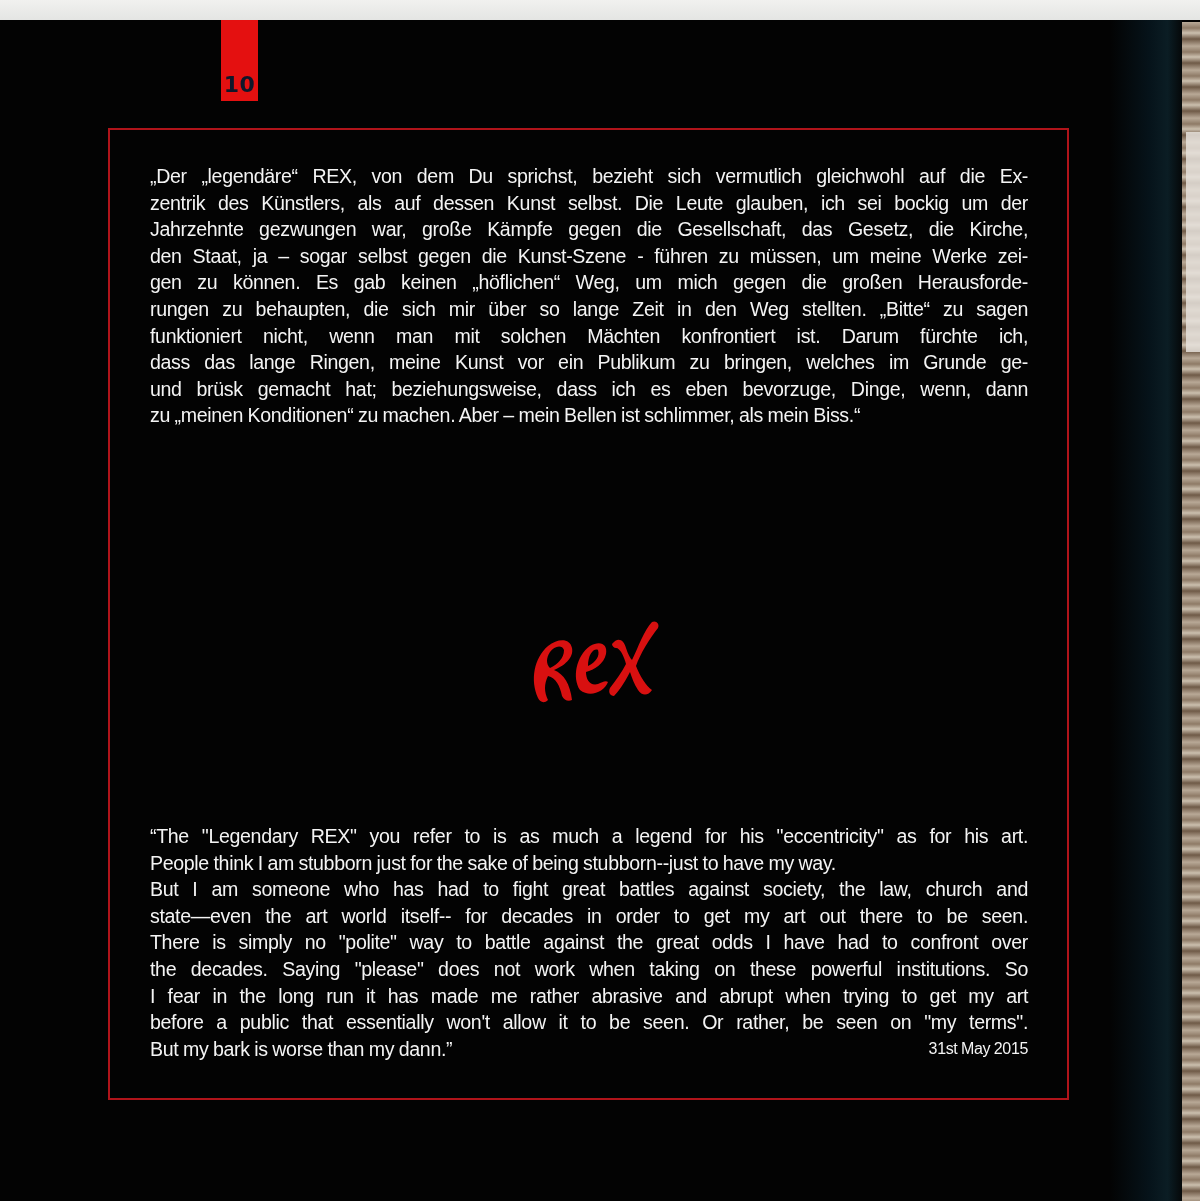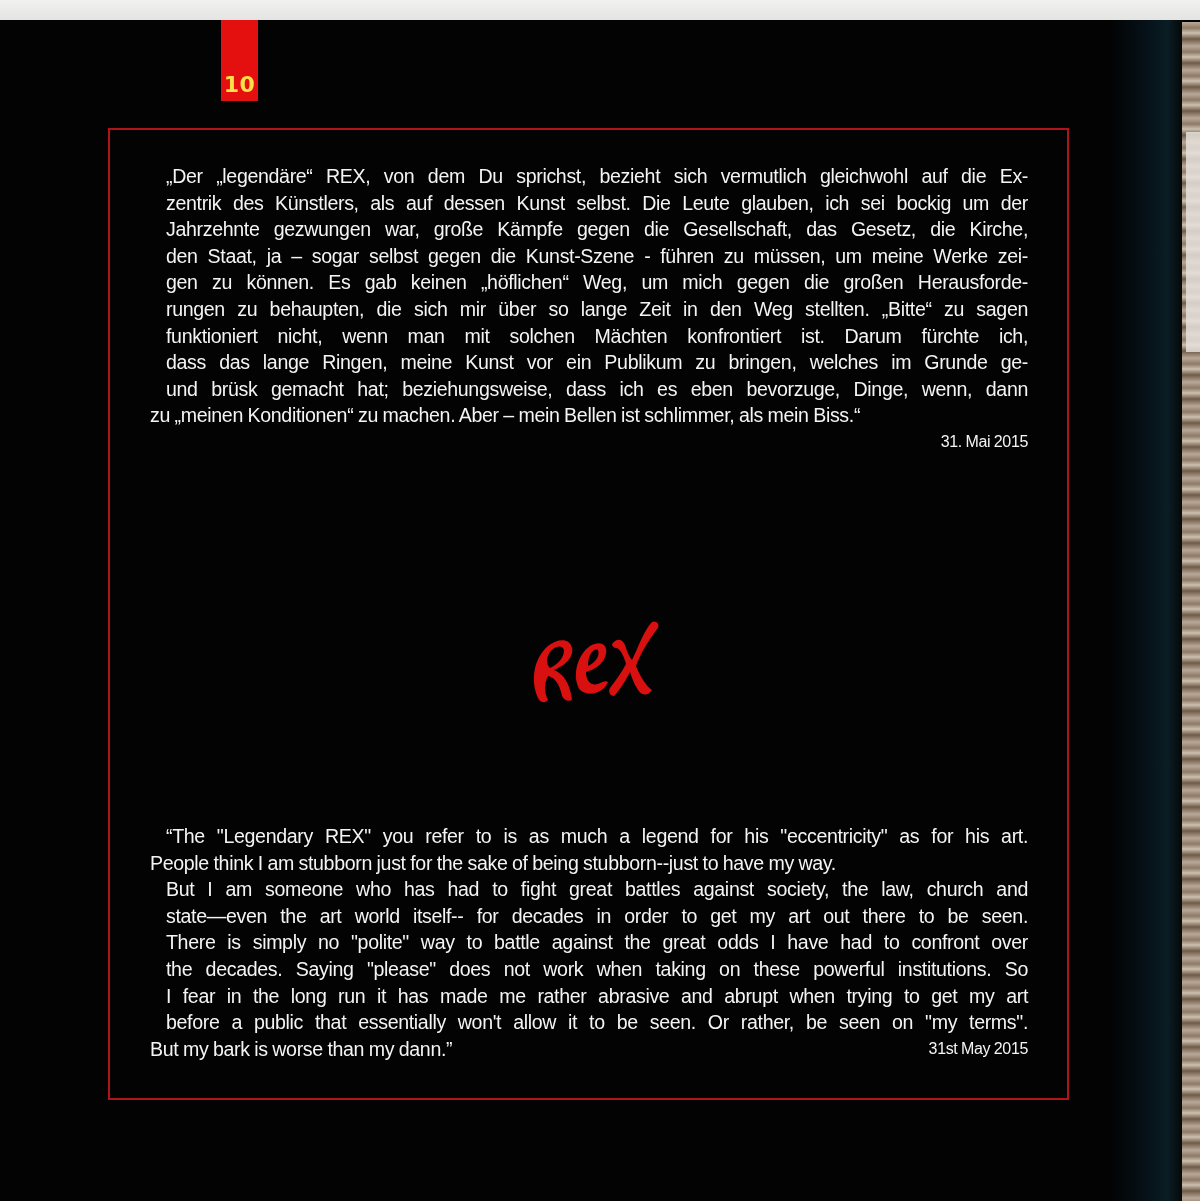--- a/index.html
+++ b/index.html
@@ -29,35 +29,35 @@
     .page-edge::before {
       content: ""; position: absolute; left: 4px; top: 110px; width: 14px; height: 220px;
       background: #e6e2dc; opacity: 0.85;
     }
     .tab {
       position: absolute; left: 221px; top: 20px; width: 37px; height: 81px;
       background: #e41010;
     }
     .tab-num {
       position: absolute; left: 0; bottom: 4px; width: 100%; text-align: center;
-      color: #fde047; font-weight: bold; font-size: 22px; letter-spacing: 0.5px;
+      color: #0f172a; font-weight: bold; font-size: 22px; letter-spacing: 0.5px;
       font-family: "DejaVu Sans", sans-serif;
     }
     .frame {
       position: absolute; left: 108px; top: 128px; width: 961px; height: 972px;
       border: 2px solid #b0141a; box-sizing: border-box;
     }
     .text-block {
       position: absolute; left: 150px; width: 878px;
       color: #f4f4f4; font-size: 19.6px; line-height: 26.6px;
       letter-spacing: -0.35px; word-spacing: -0.5px;
       font-family: "Liberation Sans", sans-serif;
     }
     .text-block .line { display: block; white-space: nowrap; }
-    .text-block .line.justify { text-align: justify; text-align-last: justify; white-space: normal; margin-left: 16px; }
+    .text-block .line.justify { text-align: justify; text-align-last: justify; white-space: normal; }
     .de-block { top: 163px; }
     .en-block { top: 823px; }
     .date { display: block; text-align: right; font-size: 16px; }
     .en-last { position: relative; }
     .en-last .date-inline {
       position: absolute; right: 0; top: 0; font-size: 16px; margin-left: 48px;
     }
     .logo {
       position: absolute; left: 520px; top: 600px; width: 160px; height: 120px;
     }
@@ -80,21 +80,20 @@
   <span class="line justify">„Der „legendäre“ REX, von dem Du sprichst, bezieht sich vermutlich gleichwohl auf die Ex-</span>
   <span class="line justify">zentrik des Künstlers, als auf dessen Kunst selbst. Die Leute glauben, ich sei bockig um der</span>
   <span class="line justify">Jahrzehnte gezwungen war, große Kämpfe gegen die Gesellschaft, das Gesetz, die Kirche,</span>
   <span class="line justify">den Staat, ja – sogar selbst gegen die Kunst-Szene - führen zu müssen, um meine Werke zei-</span>
   <span class="line justify">gen zu können. Es gab keinen „höflichen“ Weg, um mich gegen die großen Herausforde-</span>
   <span class="line justify">rungen zu behaupten, die sich mir über so lange Zeit in den Weg stellten. „Bitte“ zu sagen</span>
   <span class="line justify">funktioniert nicht, wenn man mit solchen Mächten konfrontiert ist. Darum fürchte ich,</span>
   <span class="line justify">dass das lange Ringen, meine Kunst vor ein Publikum zu bringen, welches im Grunde ge-</span>
   <span class="line justify">und brüsk gemacht hat; beziehungsweise, dass ich es eben bevorzuge, Dinge, wenn, dann</span>
   <span class="line">zu „meinen Konditionen“ zu machen.  Aber – mein Bellen ist schlimmer, als mein Biss.“</span>
-  <span class="date">31. Mai 2015</span>
 </div>
 
 <div class="logo">
   <svg width="160" height="120" viewBox="0 0 160 120">
     <g fill="#d81010">
 
       <path d="M18 98 C10 80 14 58 28 46 C38 38 50 38 52 48 C54 58 44 66 34 70 C44 74 50 84 52 100 C48 102 44 100 42 96 C40 86 36 78 28 76 C24 84 24 92 28 100 C24 104 20 102 18 98 Z M30 68 C38 64 44 58 44 50 C42 44 34 46 30 52 C26 58 26 64 30 68 Z"></path>
 
       <path d="M60 90 C52 78 56 56 70 46 C80 40 88 44 86 54 C84 64 74 70 66 72 C66 80 70 86 78 84 C82 82 86 80 88 82 C84 92 70 98 60 90 Z M68 66 C76 62 80 56 78 50 C74 48 68 54 68 66 Z"></path>
 

